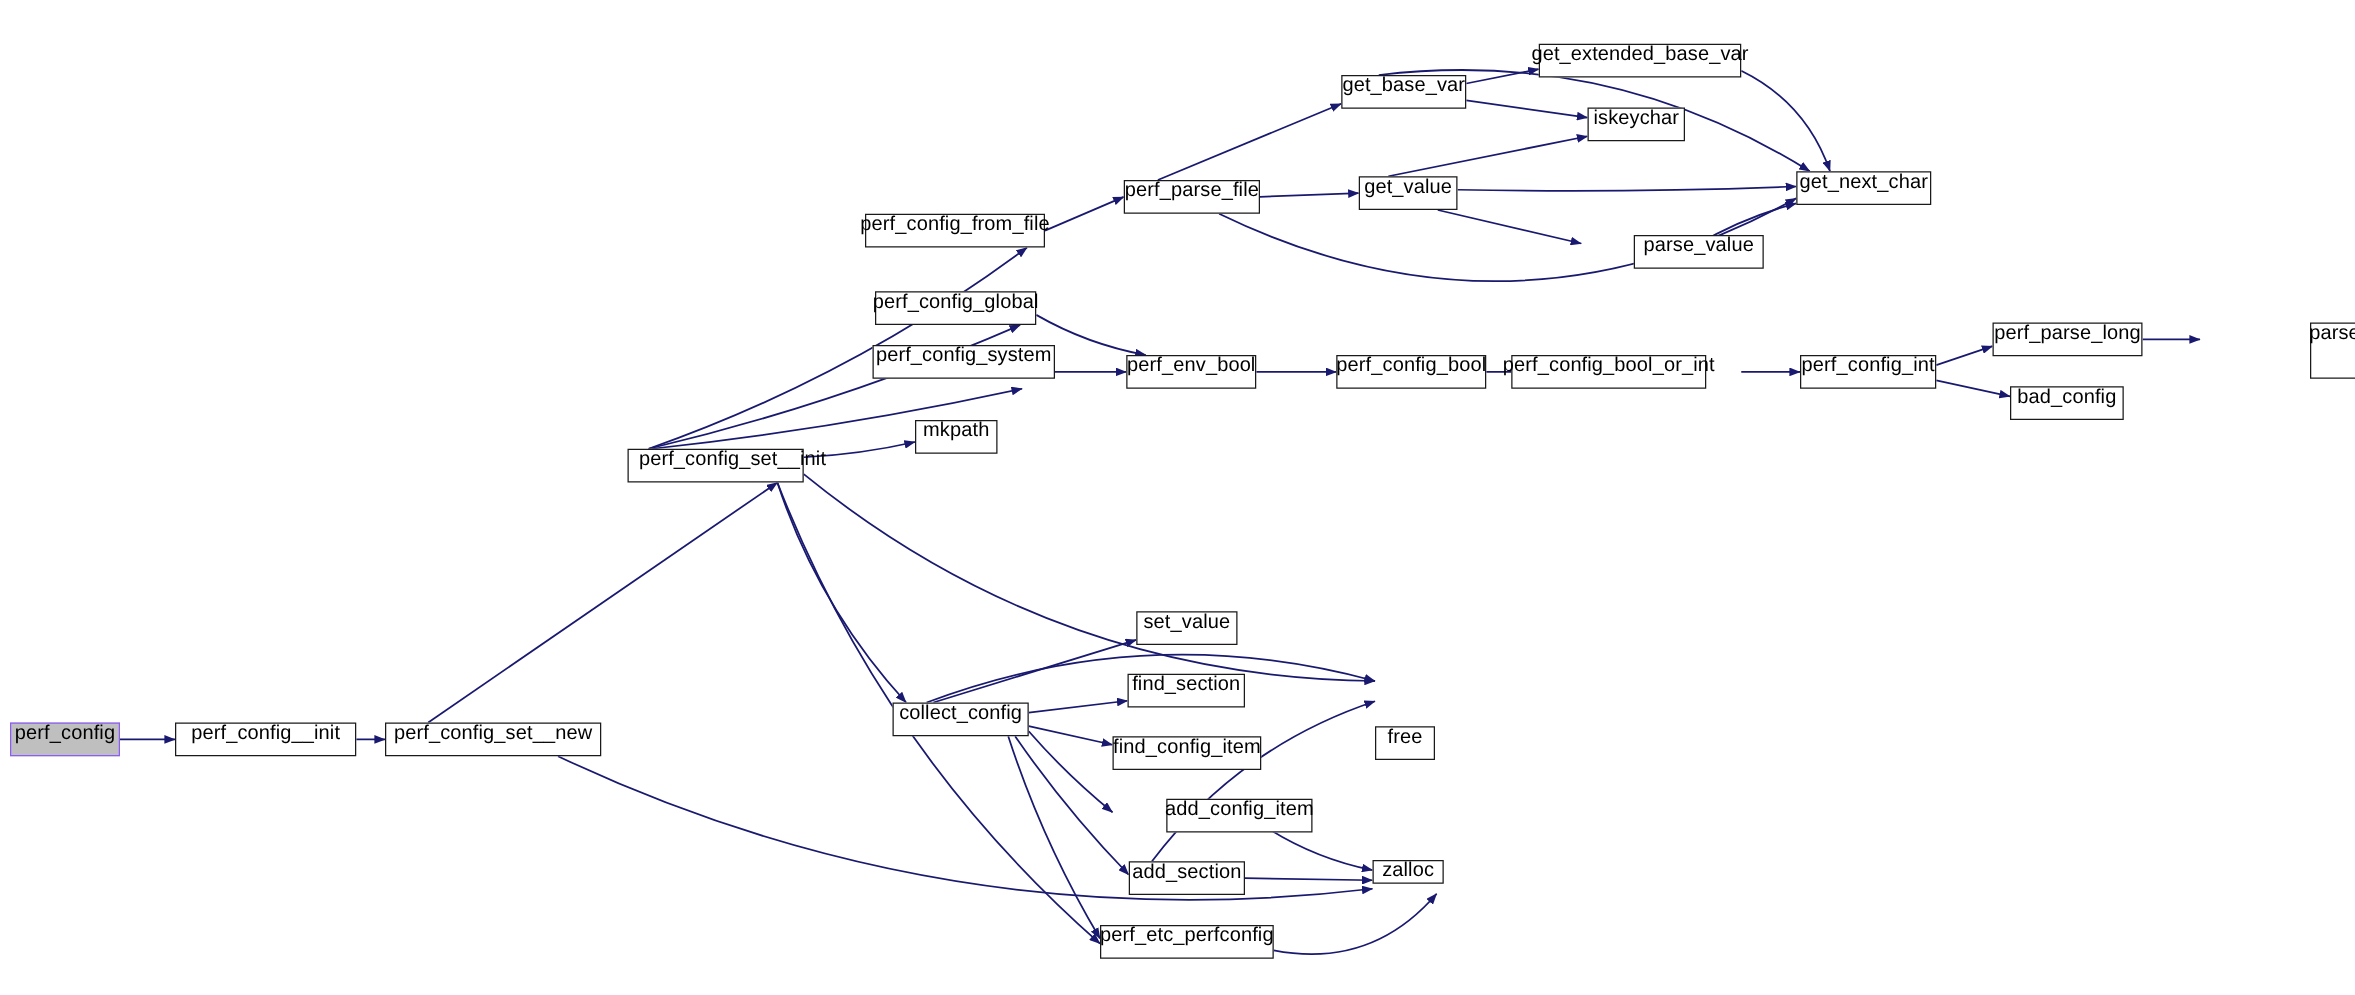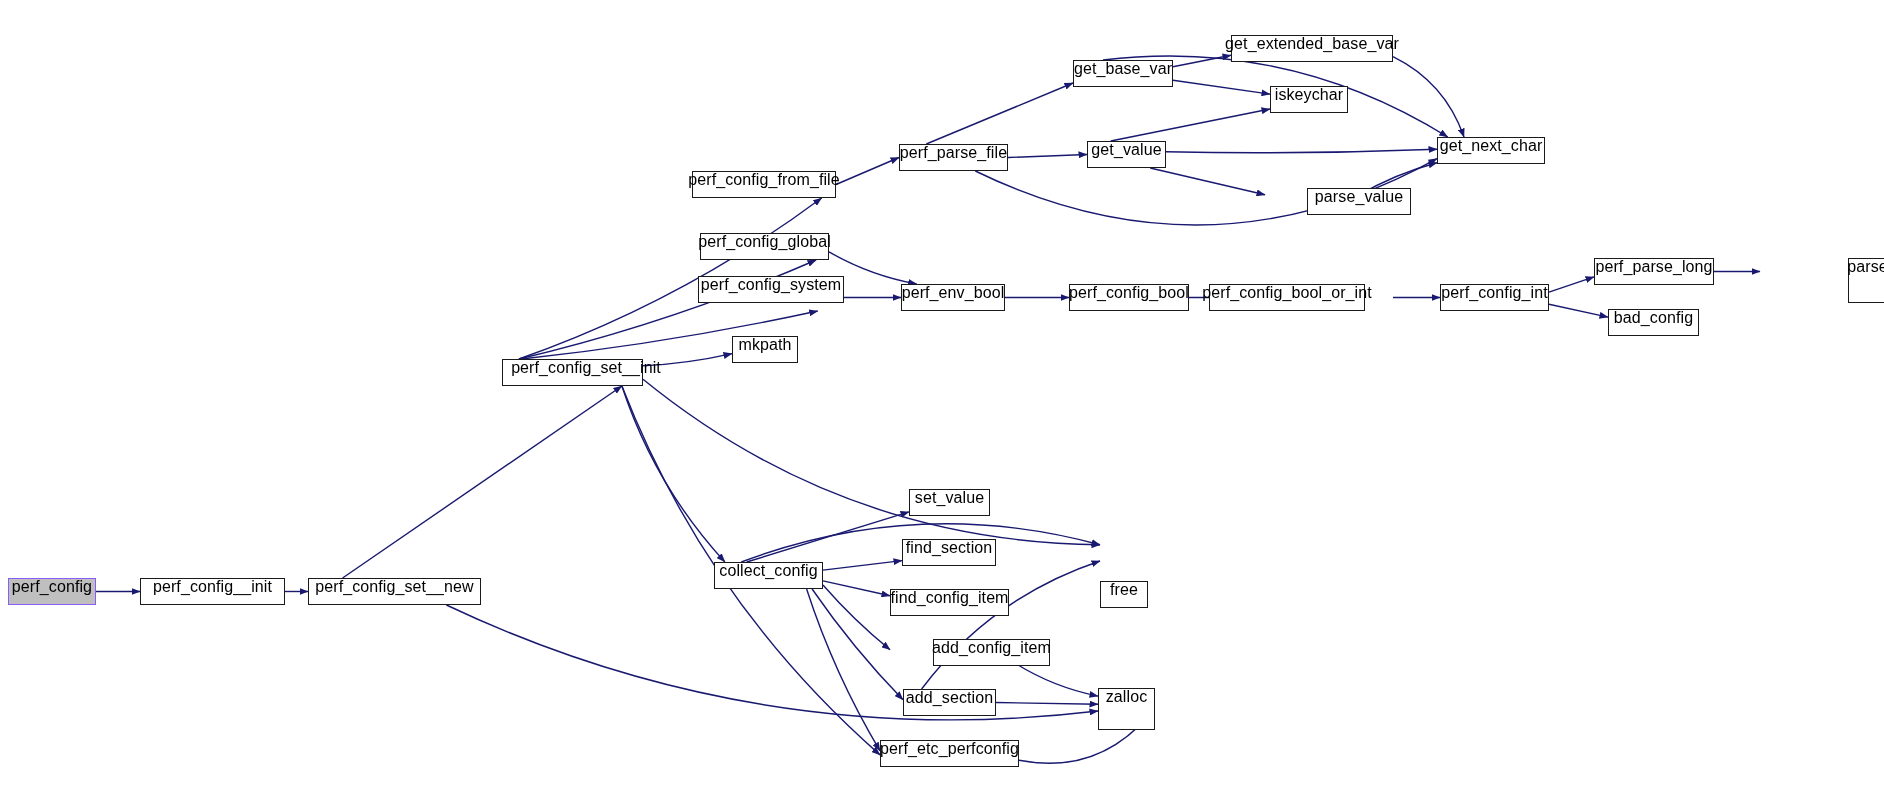--- a/index.html
+++ b/index.html
@@ -187,17 +187,17 @@
       </div>
       <div class="node" style="left: 903px; top: 689px; width: 93px; height: 27px;">
         <span class="node-label">add_section</span>
       </div>
       <div class="node" style="left: 880px; top: 740px; width: 139px; height: 27px;">
         <span class="node-label">perf_etc_perfconfig</span>
       </div>
       <div class="node" style="left: 1100px; top: 538px; width: 48px; height: 27px; margin-top: 43px;">
         <span class="node-label">free</span>
       </div>
-      <div class="node" style="left: 1098px; top: 688px; width: 57px; height: 42px;">
+      <div class="node" style="left: 1098px; top: 688px; width: 57px; height: 19px;">
         <span class="node-label">zalloc</span>
       </div>
     </div>
 </div>
 
 </body></html>

